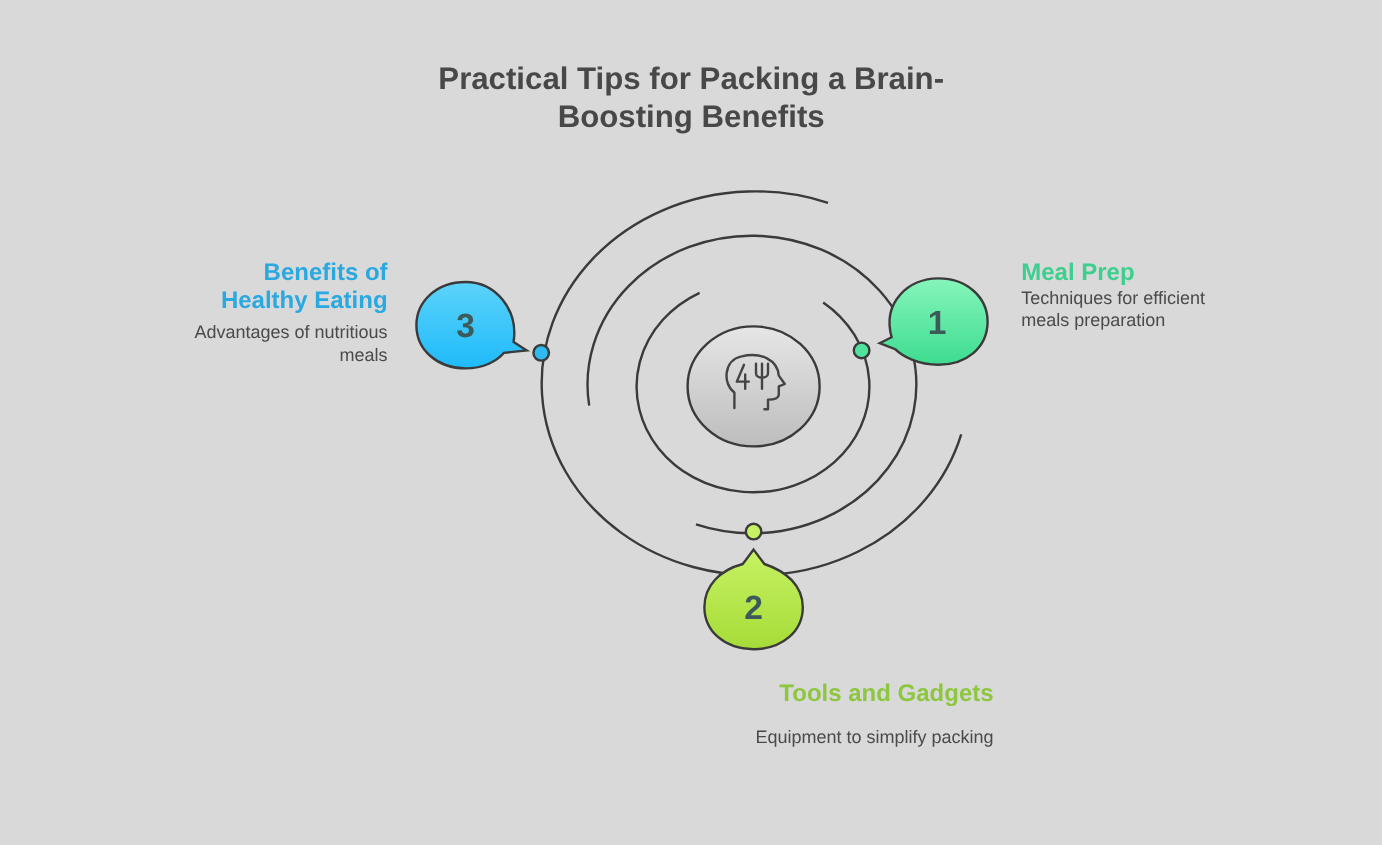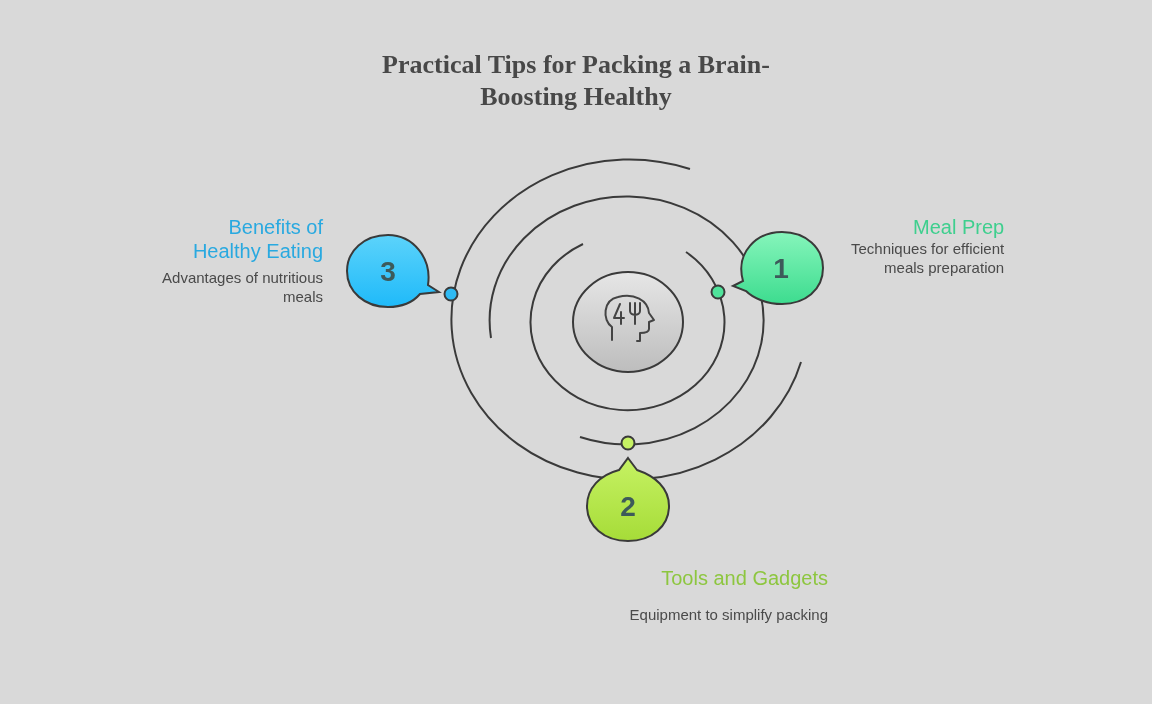--- a/index.html
+++ b/index.html
@@ -1,29 +1,29 @@
 <!DOCTYPE html>
 <html><head>
 <meta charset="utf-8">
 <style>
   html, body { margin:0; padding:0; }
   body { width:1152px; height:704px; background:#d9d9d9; position:relative; overflow:hidden; font-family:"Liberation Sans", sans-serif; }
-  .title { position:absolute; left:0; width:1176px; top:49px; text-align:center; font-weight:bold; font-size:26px; line-height:32px; color:#484848;font-family:Liberation Serif, serif; }
+  .title { position:absolute; left:0; width:1176px; top:49px; text-align:center; font-weight:bold; font-size:26px; line-height:32px; color:#484848; }
   svg.diagram { position:absolute; left:0; top:0; }
   .label { position:absolute; font-family:"Liberation Sans", sans-serif; }
-  .head { font-weight:normal; font-size:20px; line-height:24px; }
+  .head { font-weight:bold; font-size:20px; line-height:24px; }
   .desc { font-size:15px; line-height:19px; color:#4a4a4a; }
   .num { font-family:"Liberation Sans", sans-serif; font-weight:bold; font-size:28px; fill:#3d5a5a; }
 </style>
 </head>
 <body>
 
 <div class="title" style="left:0;width:1152px;">
   <div>Practical Tips for Packing a Brain-</div>
-  <div>Boosting Healthy</div>
+  <div>Boosting Benefits</div>
 </div>
 
 <svg class="diagram" width="1152" height="704" viewBox="0 0 1152 704">
   <defs>
     <linearGradient id="gCenter" x1="0" y1="0" x2="0" y2="1">
       <stop offset="0" stop-color="#e6e6e6"></stop>
         <stop offset="1" stop-color="#bdbdbd"></stop>
     </linearGradient>
     <linearGradient id="gGreen" x1="0" y1="0" x2="0" y2="1">
       <stop offset="0" stop-color="#86f5bb"></stop>
@@ -62,21 +62,21 @@
   </g>
   <circle cx="628" cy="443" r="6.5" fill="#c6f263" stroke="#3a3a3a" stroke-width="2"></circle>
 
   <g>
     <path d="M439,292 L428,285 C432,258 413,235 388,235 C364,235 347,251 347,271 C347,292 365,307 388,307 C403,307 414,301 420,294 Z" fill="url(#gBlue)" stroke="#3a3a3a" stroke-width="2"></path>
     <text class="num" x="388" y="281" text-anchor="middle">3</text>
   </g>
   <circle cx="451" cy="294" r="6.5" fill="#2fbaf3" stroke="#3a3a3a" stroke-width="2"></circle>
 </svg>
 
-<div class="label" style="left:851px; top:215px; text-align:right;">
+<div class="label" style="left:851px; top:215px; text-align:left;">
   <div class="head" style="color:#3ecf8e">Meal Prep</div>
   <div class="desc" style="">Techniques for efficient</div>
   <div class="desc">meals preparation</div>
 </div>
 
 <div class="label" style="left:428px; width:400px; top:566px; text-align:right;">
   <div class="head" style="color:#8dc63f">Tools and Gadgets</div>
   <div class="desc" style="margin-top:15px">Equipment to simplify packing</div>
 </div>
 

